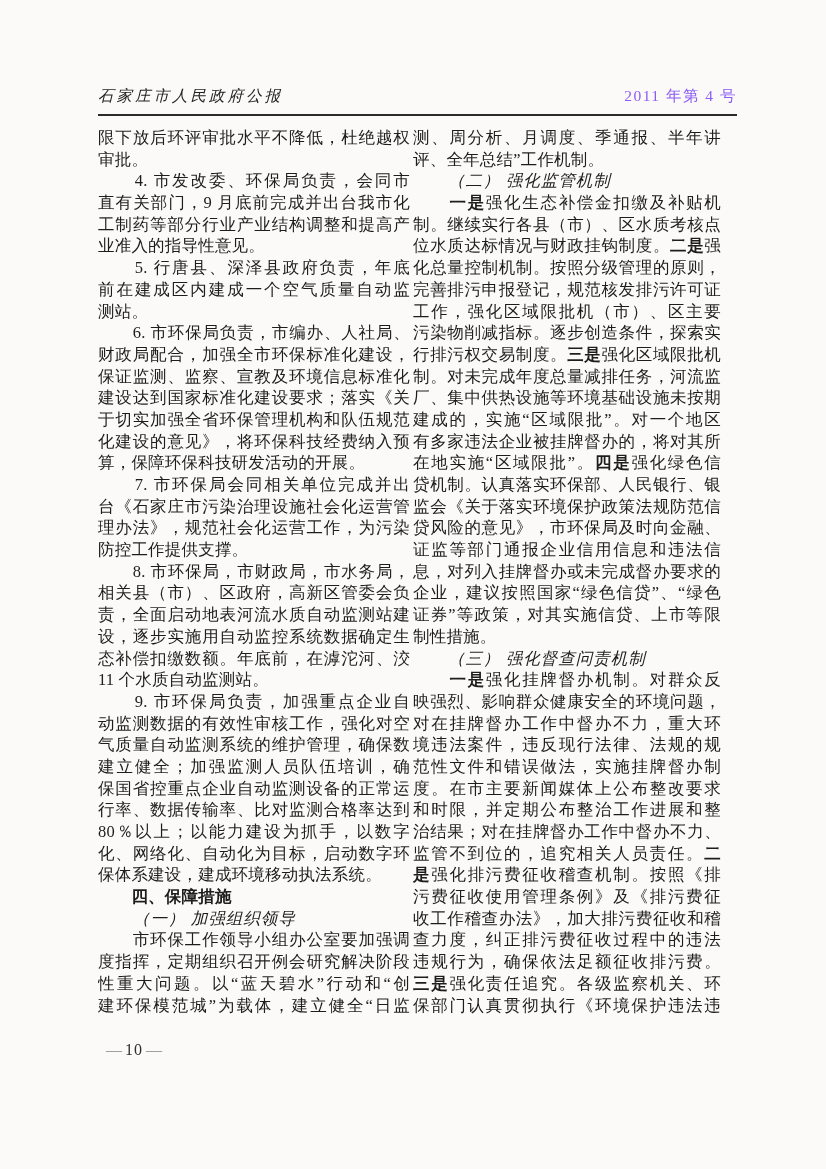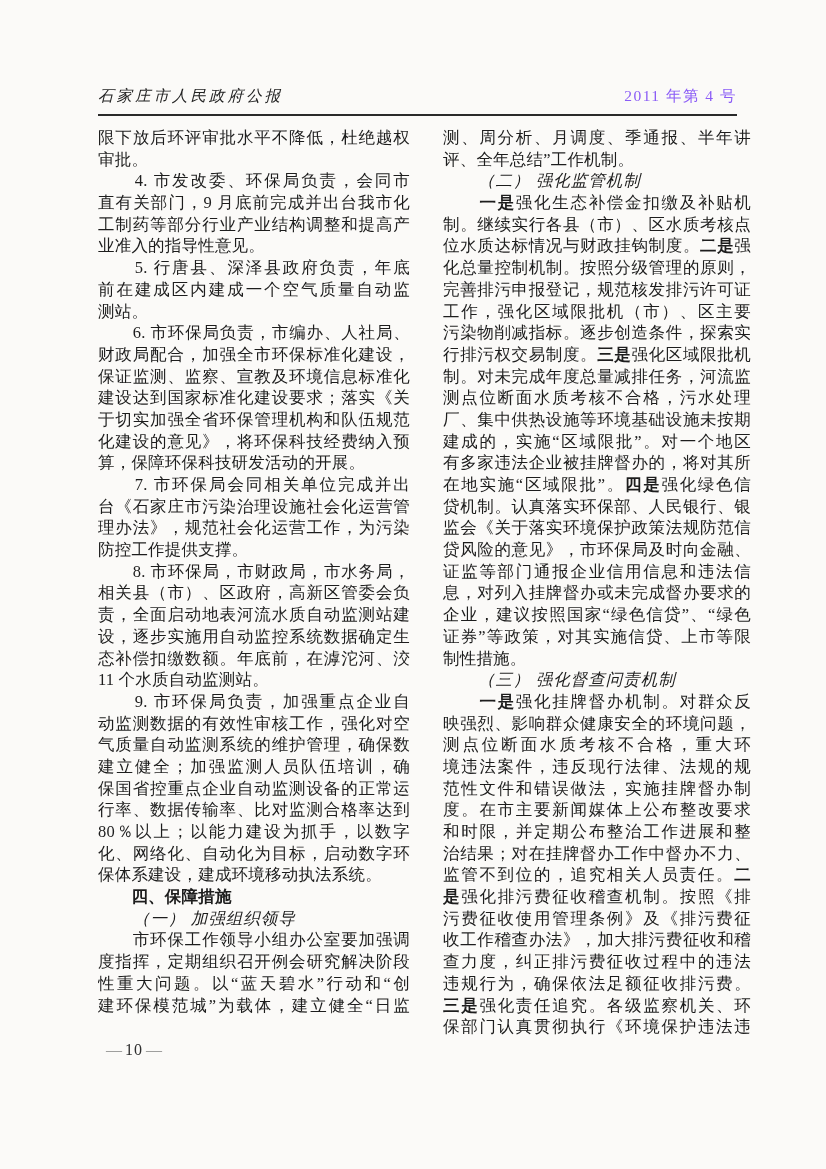--- a/index.html
+++ b/index.html
@@ -20,21 +20,21 @@
   }
   .header-issue {
     font-size:15.5px; letter-spacing:1.5px; color:#8b5cf6;
   }
   .header-rule {
     position:absolute; left:98px; top:114px; width:639px; height:2px;
     background:#2a2a2a;
   }
   .columns {
     position:absolute; left:98px; top:127px; width:639px;
-    display:flex; gap:33px;
+    display:flex; gap:3px;
   }
   .col { flex:none; }
   .col-left  { width:312px; }
   .col-right { width:308px; }
   .line {
     font-size:16.5px;
     height:21.7px; line-height:21.7px;
     text-align:justify; text-align-last:justify;
     letter-spacing:0.2px;
     overflow:hidden;
@@ -124,37 +124,36 @@
         <div class="line heading-kai para-end"><span>　　（二） 强化监管机制</span></div>
         <div class="line body"><span>　　</span><span class="bold">一是</span><span>强化生态补偿金扣缴及补贴机</span></div>
         <div class="line body"><span>制。继续实行各县（市）、区水质考核点</span></div>
         <div class="line body"><span>位水质达标情况与财政挂钩制度。</span><span class="bold">二是</span><span>强</span></div>
         <div class="line body"><span>化总量控制机制。按照分级管理的原则，</span></div>
         <div class="line body"><span>完善排污申报登记，规范核发排污许可证</span></div>
         <div class="line body"><span>工作，强化区域限批机（市）、区主要</span></div>
         <div class="line body"><span>污染物削减指标。逐步创造条件，探索实</span></div>
         <div class="line body"><span>行排污权交易制度。</span><span class="bold">三是</span><span>强化区域限批机</span></div>
         <div class="line body"><span>制。对未完成年度总量减排任务，河流监</span></div>
-        <div class="line body"><span>测点位断面水质考核不合格，污水处理</span></div>
         <div class="line body"><span>厂、集中供热设施等环境基础设施未按期</span></div>
         <div class="line body"><span>建成的，实施“区域限批”。对一个地区</span></div>
         <div class="line body"><span>有多家违法企业被挂牌督办的，将对其所</span></div>
         <div class="line body"><span>在地实施“区域限批”。</span><span class="bold">四是</span><span>强化绿色信</span></div>
         <div class="line body"><span>贷机制。认真落实环保部、人民银行、银</span></div>
         <div class="line body"><span>监会《关于落实环境保护政策法规防范信</span></div>
         <div class="line body"><span>贷风险的意见》，市环保局及时向金融、</span></div>
         <div class="line body"><span>证监等部门通报企业信用信息和违法信</span></div>
         <div class="line body"><span>息，对列入挂牌督办或未完成督办要求的</span></div>
         <div class="line body"><span>企业，建议按照国家“绿色信贷”、“绿色</span></div>
         <div class="line body"><span>证券”等政策，对其实施信贷、上市等限</span></div>
         <div class="line body para-end"><span>制性措施。</span></div>
         <div class="line heading-kai para-end"><span>　　（三） 强化督查问责机制</span></div>
         <div class="line body"><span>　　</span><span class="bold">一是</span><span>强化挂牌督办机制。对群众反</span></div>
         <div class="line body"><span>映强烈、影响群众健康安全的环境问题，</span></div>
-        <div class="line body"><span>测点位断面水质考核不合格，重大环</span></div>
+        <div class="line body"><span>对在挂牌督办工作中督办不力，重大环</span></div>
         <div class="line body"><span>境违法案件，违反现行法律、法规的规</span></div>
         <div class="line body"><span>范性文件和错误做法，实施挂牌督办制</span></div>
         <div class="line body"><span>度。在市主要新闻媒体上公布整改要求</span></div>
         <div class="line body"><span>和时限，并定期公布整治工作进展和整</span></div>
         <div class="line body"><span>治结果；对在挂牌督办工作中督办不力、</span></div>
         <div class="line body"><span>监管不到位的，追究相关人员责任。</span><span class="bold">二</span></div>
         <div class="line body"><span class="bold">是</span><span>强化排污费征收稽查机制。按照《排</span></div>
         <div class="line body"><span>污费征收使用管理条例》及《排污费征</span></div>
         <div class="line body"><span>收工作稽查办法》，加大排污费征收和稽</span></div>
         <div class="line body"><span>查力度，纠正排污费征收过程中的违法</span></div>

